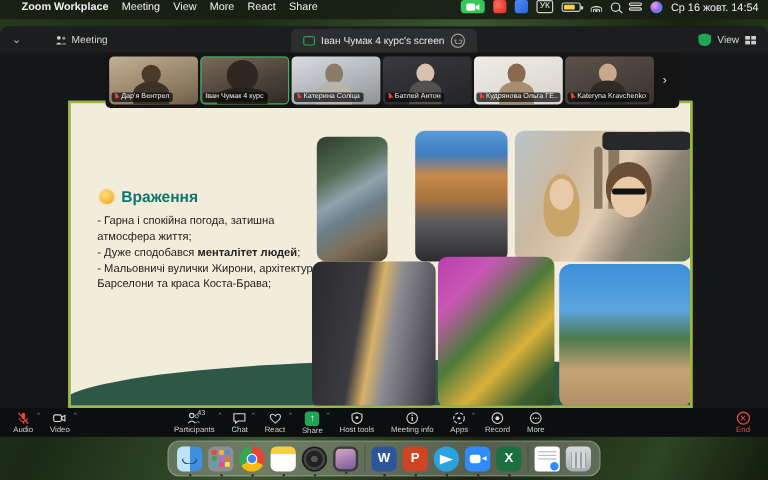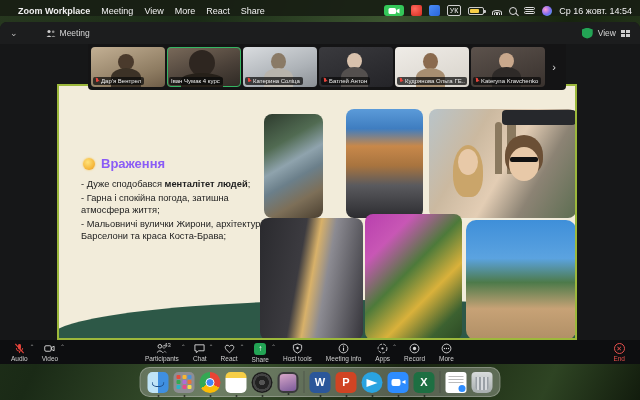--- a/index.html
+++ b/index.html
@@ -5,21 +5,21 @@
   * { margin:0; padding:0; box-sizing:border-box; }
   html,body { width:640px; height:400px; overflow:hidden; }
   body {
     font-family:"Liberation Sans","DejaVu Sans",sans-serif;
     background:linear-gradient(115deg,#27381f 0%,#1a2a16 25%,#3c5530 48%,#17230f 70%,#2e4423 88%,#121c0d 100%);
     position:relative; color:#e8e8e8;
   }
 
   
   .menubar { position:absolute; left:0; top:0; width:640px; height:16px;
-    background:rgba(24,30,20,.92); display:flex; align-items:flex-end;
+    background:rgba(24,30,20,.92); display:flex; align-items:flex-start;
     font-size:9px; color:#f0f0f0; padding:0 8px; z-index:50; }
   .menubar .apple { font-size:10px; margin-right:10px; }
   .menubar .mitem { margin-right:11px; white-space:nowrap; }
   .menubar .mitem.bold { font-weight:bold; }
   .mb-right { margin-left:auto; display:flex; align-items:center; gap:7px; }
   .cam-pill { width:20px; height:11px; background:#34c759; border-radius:3px; display:flex; align-items:center; justify-content:center; }
   .cam-pill svg { width:12px; height:8px; }
   .tray-ico { width:11px; height:11px; border-radius:2px; display:inline-block; }
   .tray-red { background:radial-gradient(circle at 35% 35%,#ff6b5e,#d62a1f); }
   .tray-blue { background:linear-gradient(135deg,#4b8df8,#2a66d9); }
@@ -78,21 +78,21 @@
   .strip-next { width:14px; height:40px; display:flex; align-items:center; justify-content:center; color:#ddd; font-size:11px; }
 
   
   .share { position:absolute; left:57px; top:62px; width:520px; height:256px;
     background:#f2ecda; border:2px solid #9cb83b; overflow:hidden; }
   .greenband { position:absolute; left:-10px; right:-10px; bottom:-4px; height:42px;
     background:#2d5847; border-radius:60% 35% 0 0 / 90% 55% 0 0; }
   .slide-title { position:absolute; left:24px; top:70px; display:flex; align-items:center; gap:6px; }
   .sun { width:12px; height:12px; border-radius:50%;
     background:radial-gradient(circle at 40% 35%,#ffe27a,#f6b93d 60%,#e98f1f); box-shadow:0 0 2px #f2c14e; }
-  .slide-title .tt { font-size:13px; font-weight:bold; color:#8b5cf6; }
+  .slide-title .tt { font-size:13px; font-weight:bold; color:#0f766e; }
   .bullets { position:absolute; left:22px; top:92px; width:196px; font-size:9.3px; line-height:12.5px; color:#222; }
   .bullets p { margin-bottom:1px; }
 
   .photo { position:absolute; border-radius:8px; overflow:hidden; }
   .ph-coast { background:linear-gradient(150deg,#2e3b2e 0%,#516b52 28%,#8fa3ad 46%,#6b7f8a 60%,#7d6f58 78%,#4a3f30 100%); }
   .ph-street { background:linear-gradient(180deg,#5b9bd9 0%,#3f7dc0 18%,#c8884a 34%,#a8743f 52%,#5a5a5e 70%,#2c2c30 100%); }
   .ph-selfie { background:linear-gradient(120deg,#b9c4c9 0%,#cbb9a0 30%,#e3cdb4 52%,#8c8374 72%,#5d6e52 100%); }
   .ph-gothic { background:linear-gradient(100deg,#2a2a2e 0%,#3c3b40 38%,#d8b169 50%,#8c8b92 62%,#35343a 100%); }
   .ph-garden { background:linear-gradient(135deg,#b93fae 0%,#c857b5 22%,#4d7a3a 45%,#d9b13b 65%,#3c6130 85%,#2c4a24 100%); }
   .ph-prom { background:linear-gradient(180deg,#3f8fd9 0%,#5ba3e0 32%,#4d7a4a 52%,#c7a276 74%,#b08f66 100%); }
@@ -198,20 +198,25 @@
     <span class="tb-collapse">⌄</span>
     <span class="tb-meeting">
       <svg width="10" height="9" viewBox="0 0 10 9">
           <circle cx="3" cy="2.5" r="1.6" fill="#cfcfcf"></circle>
           <path d="M0.5 8 Q3 4.8 5.5 8 Z" fill="#cfcfcf"></path>
           <circle cx="7.2" cy="2.8" r="1.3" fill="#8f8f8f"></circle>
           <path d="M5.5 8 Q7.2 5.4 9.5 8 Z" fill="#8f8f8f"></path>
         </svg>
       <span>Meeting</span>
     </span>
+    <span class="tab-screen">
+      <span class="scr-ico"></span>
+      <span>Іван Чумак 4 курс's screen</span>
+      <span class="smiley"></span>
+    </span>
     <span class="tb-right">
       <span class="shield"></span>
       <span>View</span>
       <span class="grid-ico">
           <i></i>
           <i></i>
           <i></i>
           <i></i>
         </span>
     </span>
@@ -219,22 +224,22 @@
 
   <div class="share">
     <div class="greenband"></div>
 
     <div class="slide-title">
       <span class="sun"></span>
       <span class="tt">Враження</span>
     </div>
 
     <div class="bullets">
+      <p>- Гарна і спокійна погода, затишна атмосфера життя;</p>
       <p><span>- Дуже сподобався </span><b>менталітет людей</b><span>;</span></p>
-      <p>- Гарна і спокійна погода, затишна атмосфера життя;</p>
       <p>- Мальовничі вулички Жирони, архітектура Барселони та краса Коста-Брава;</p>
     </div>
 
     <div class="photo ph-coast" style="left:205px; top:28px; width:59px; height:104px;"></div>
     <div class="photo ph-street" style="left:287px; top:23px; width:77px; height:109px;"></div>
     <div class="photo ph-selfie" style="left:370px; top:23px; width:147px; height:109px;">
       <span class="spire" style="left:66px; height:52px;"></span>
       <span class="spire" style="left:78px; height:62px; width:9px;"></span>
       <span class="sel-hair" style="left:24px; top:36px; width:30px; height:52px;"></span>
       <span class="sel-head" style="left:29px; top:40px; width:20px; height:26px;"></span>

